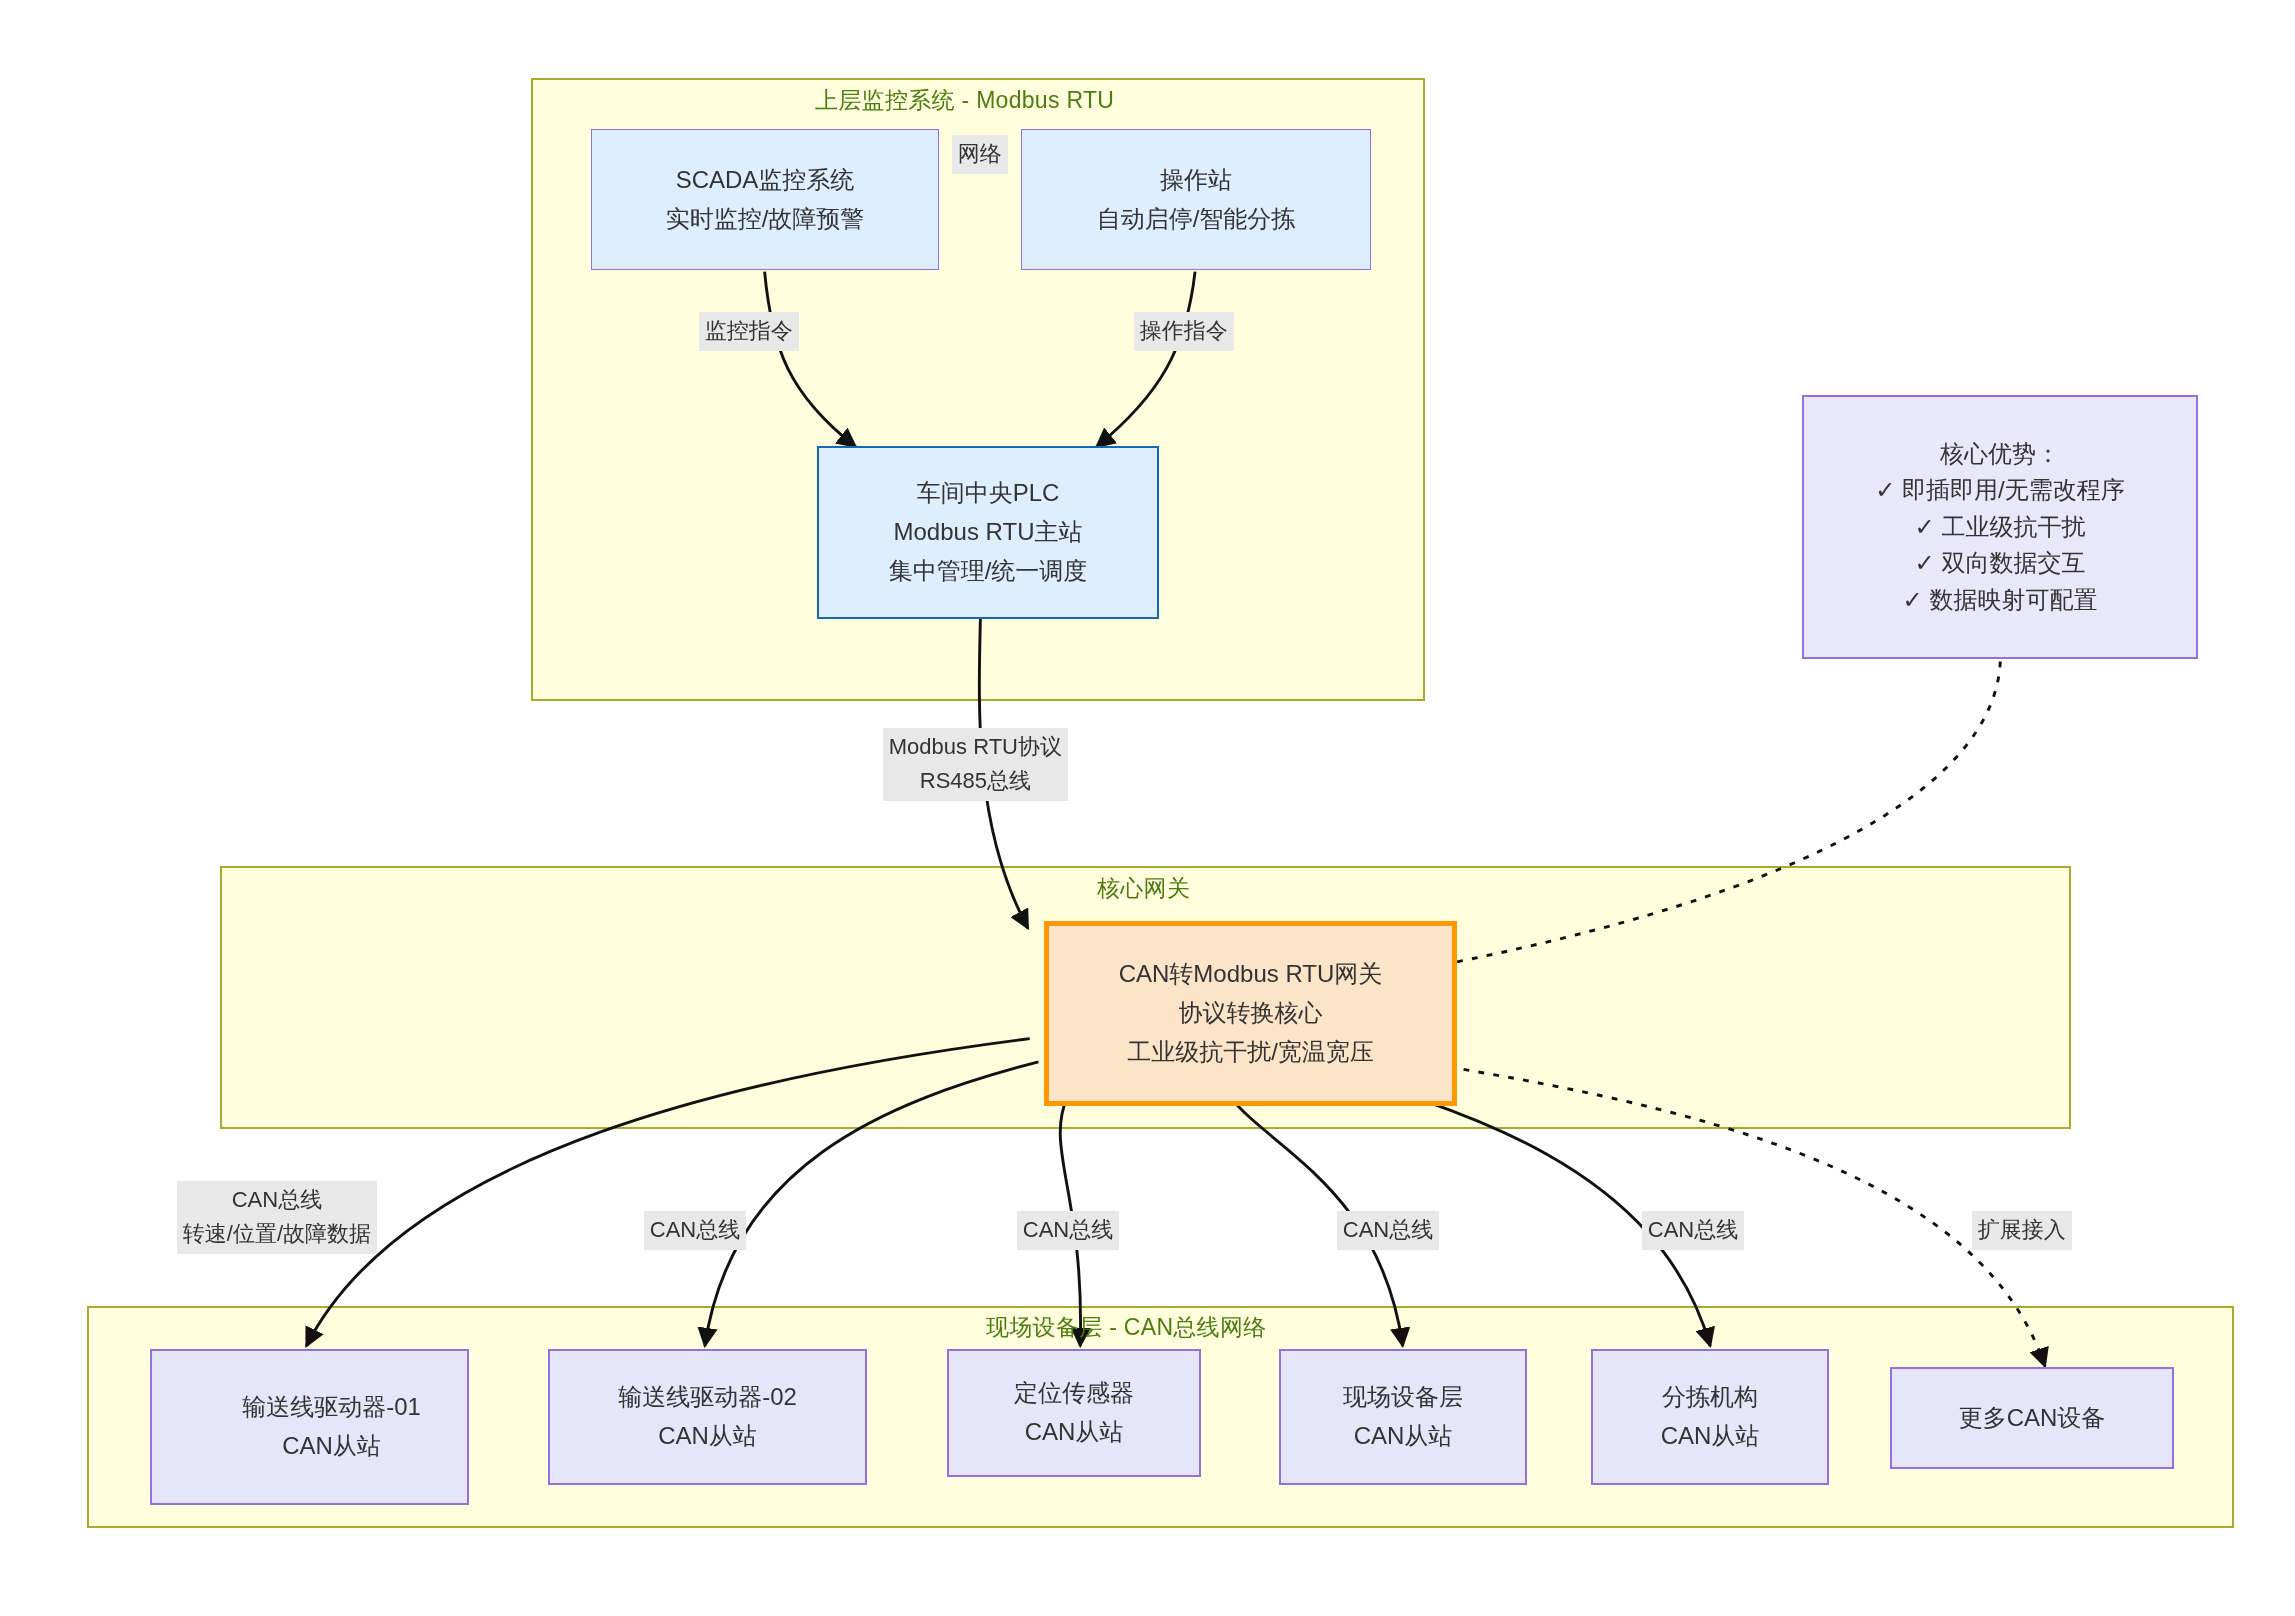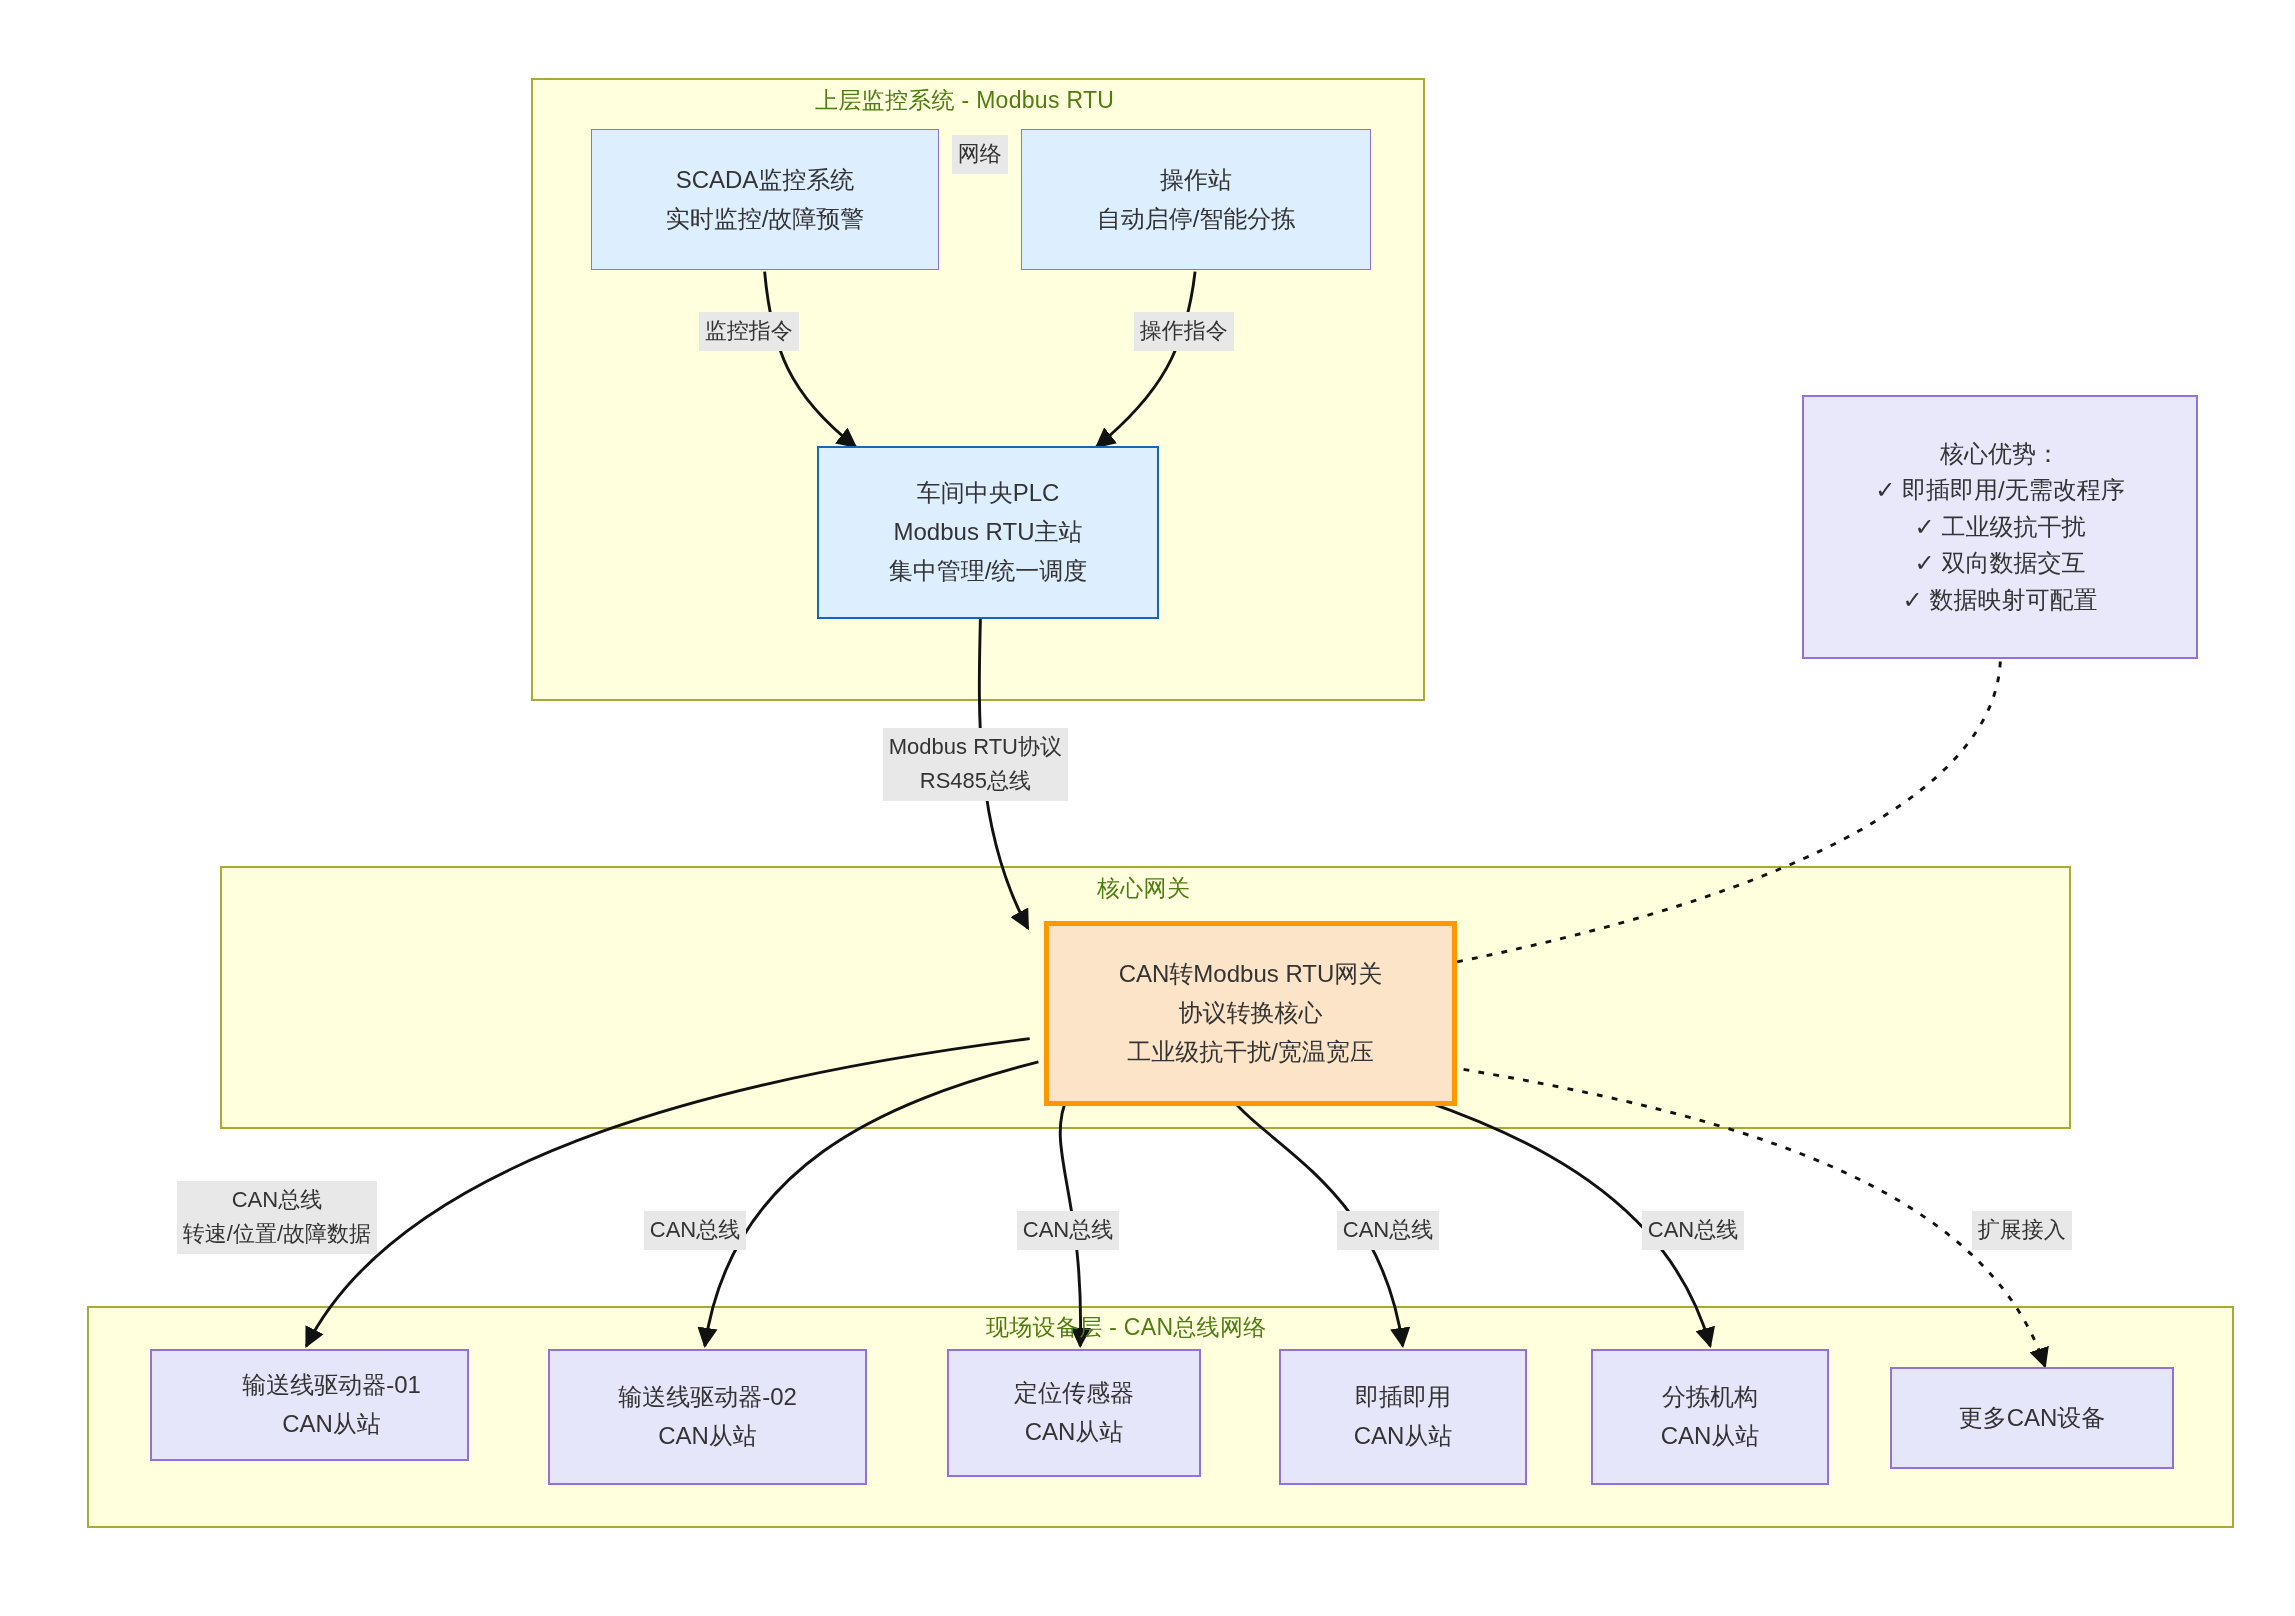--- a/index.html
+++ b/index.html
@@ -168,37 +168,37 @@
   </div>
 
   <div class="node node-advantage" style="left:1802px; top:395px; width:396px; height:264px;">
     <span class="line">核心优势：</span>
     <span class="line">✓ 即插即用/无需改程序</span>
     <span class="line">✓ 工业级抗干扰</span>
     <span class="line">✓ 双向数据交互</span>
     <span class="line">✓ 数据映射可配置</span>
   </div>
 
-  <div class="node node-purple" style="left:150px; top:1349px; width:319px; height:112px;padding-left:44px;">
+  <div class="node node-purple" style="left:150px; top:1349px; width:319px; height:156px;padding-left:44px;">
     <span class="line">输送线驱动器-01</span>
     <span class="line">CAN从站</span>
   </div>
 
   <div class="node node-purple" style="left:548px; top:1349px; width:319px; height:136px;">
     <span class="line">输送线驱动器-02</span>
     <span class="line">CAN从站</span>
   </div>
 
   <div class="node node-purple" style="left:947px; top:1349px; width:254px; height:128px;">
     <span class="line">定位传感器</span>
     <span class="line">CAN从站</span>
   </div>
 
   <div class="node node-purple" style="left:1279px; top:1349px; width:248px; height:136px;">
-    <span class="line">即插即用</span>
+    <span class="line">现场设备层</span>
     <span class="line">CAN从站</span>
   </div>
 
   <div class="node node-purple" style="left:1591px; top:1349px; width:238px; height:136px;">
     <span class="line">分拣机构</span>
     <span class="line">CAN从站</span>
   </div>
 
   <div class="node node-purple" style="left:1890px; top:1367px; width:284px; height:102px;">
     <span class="line">更多CAN设备</span>

